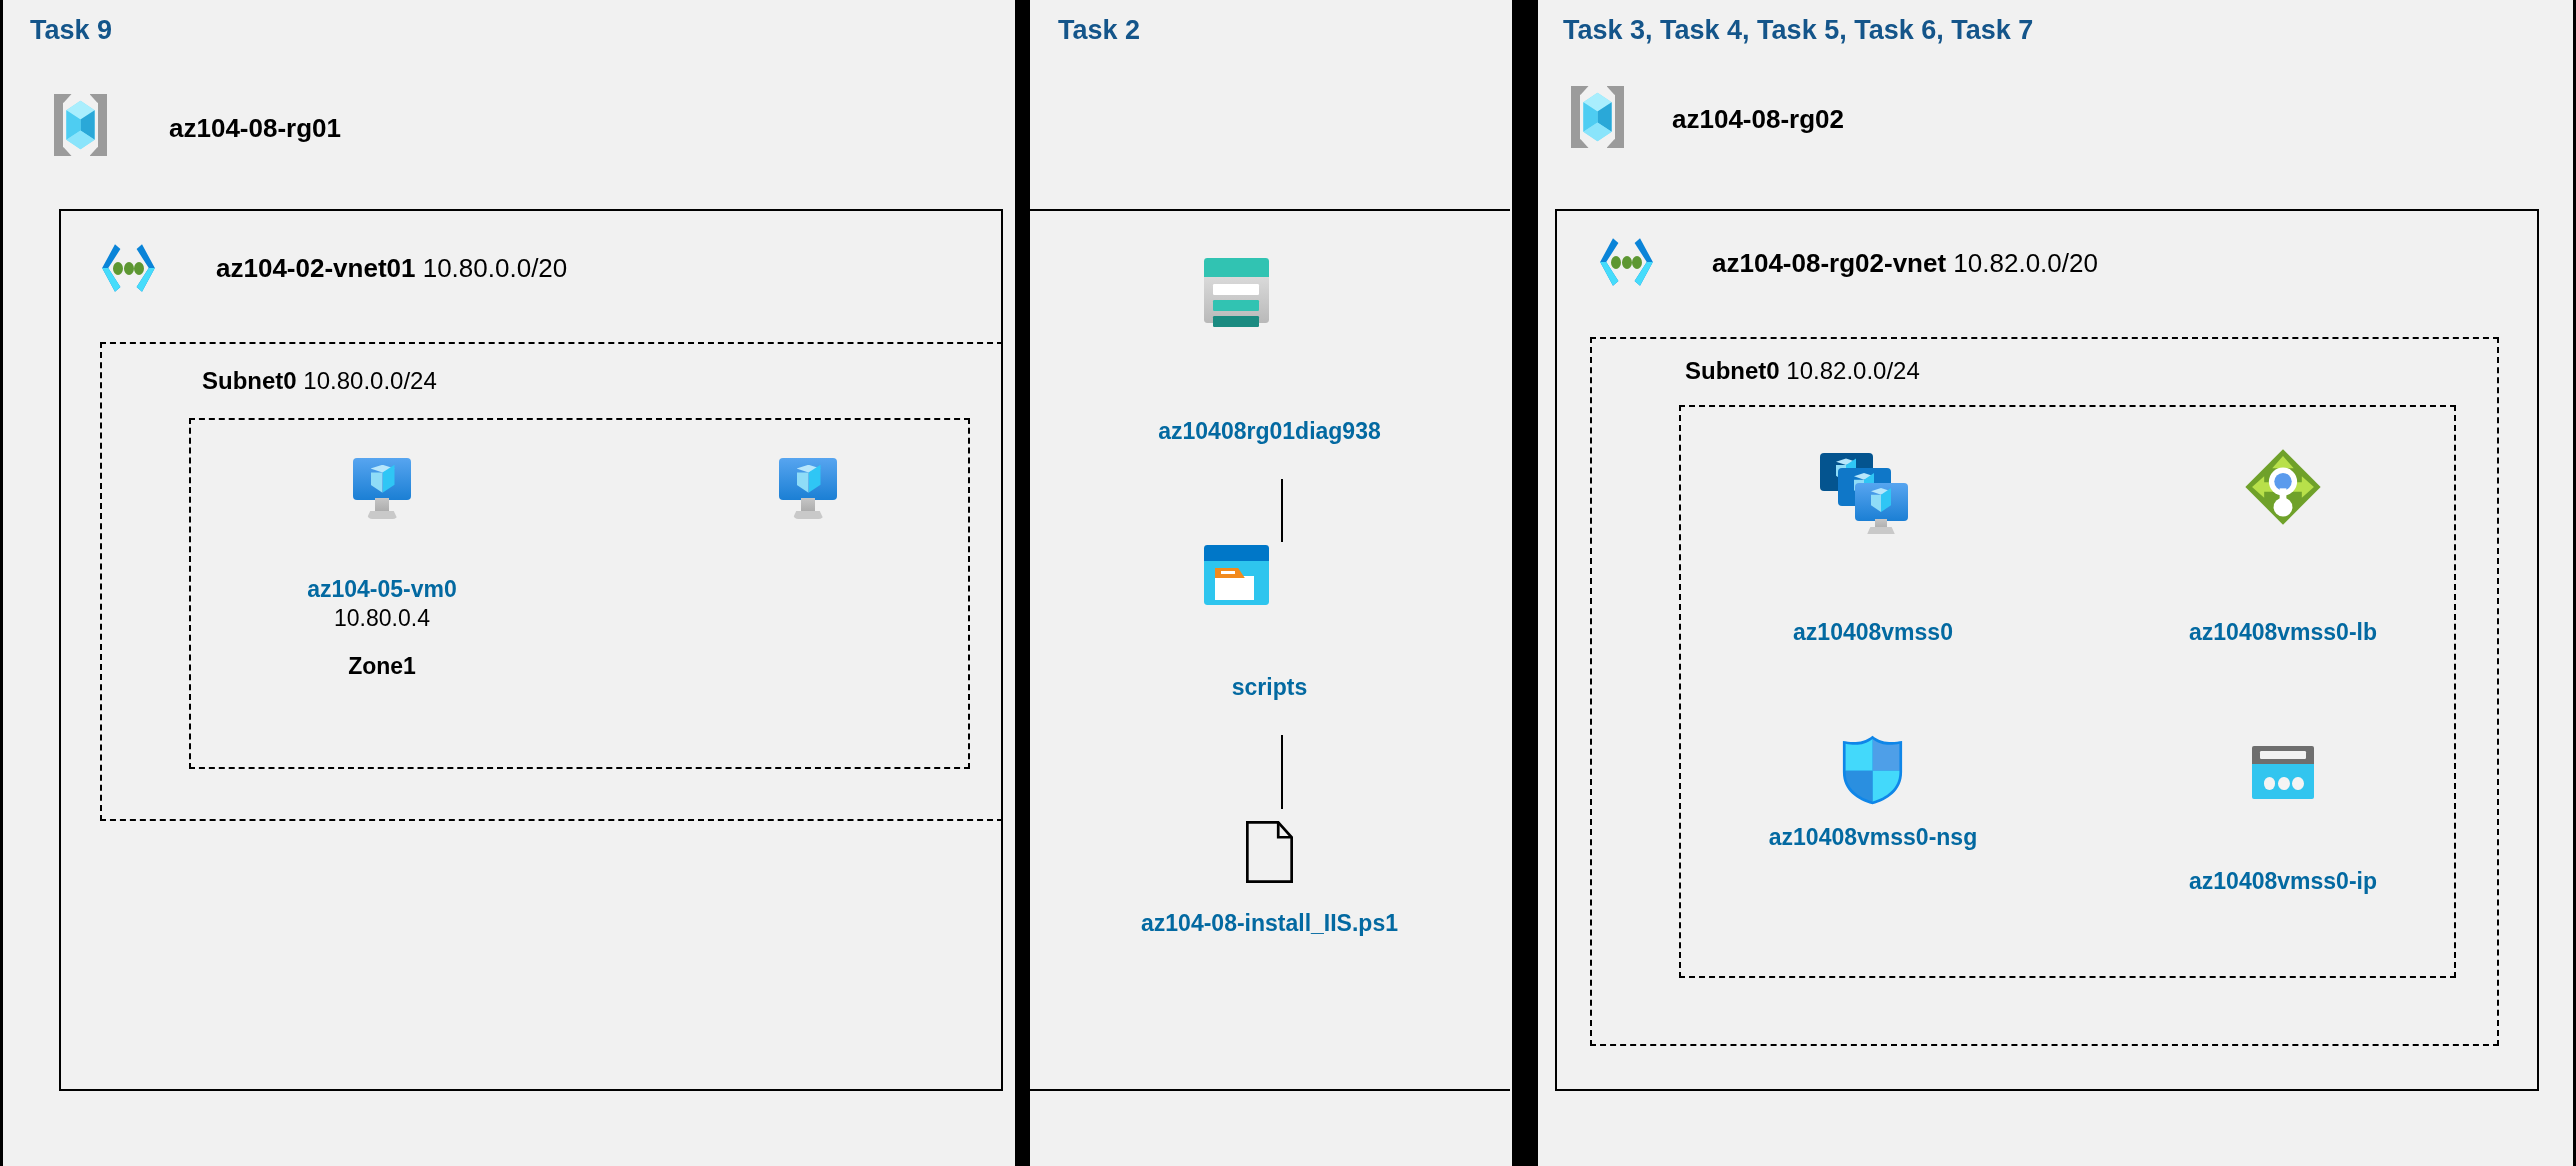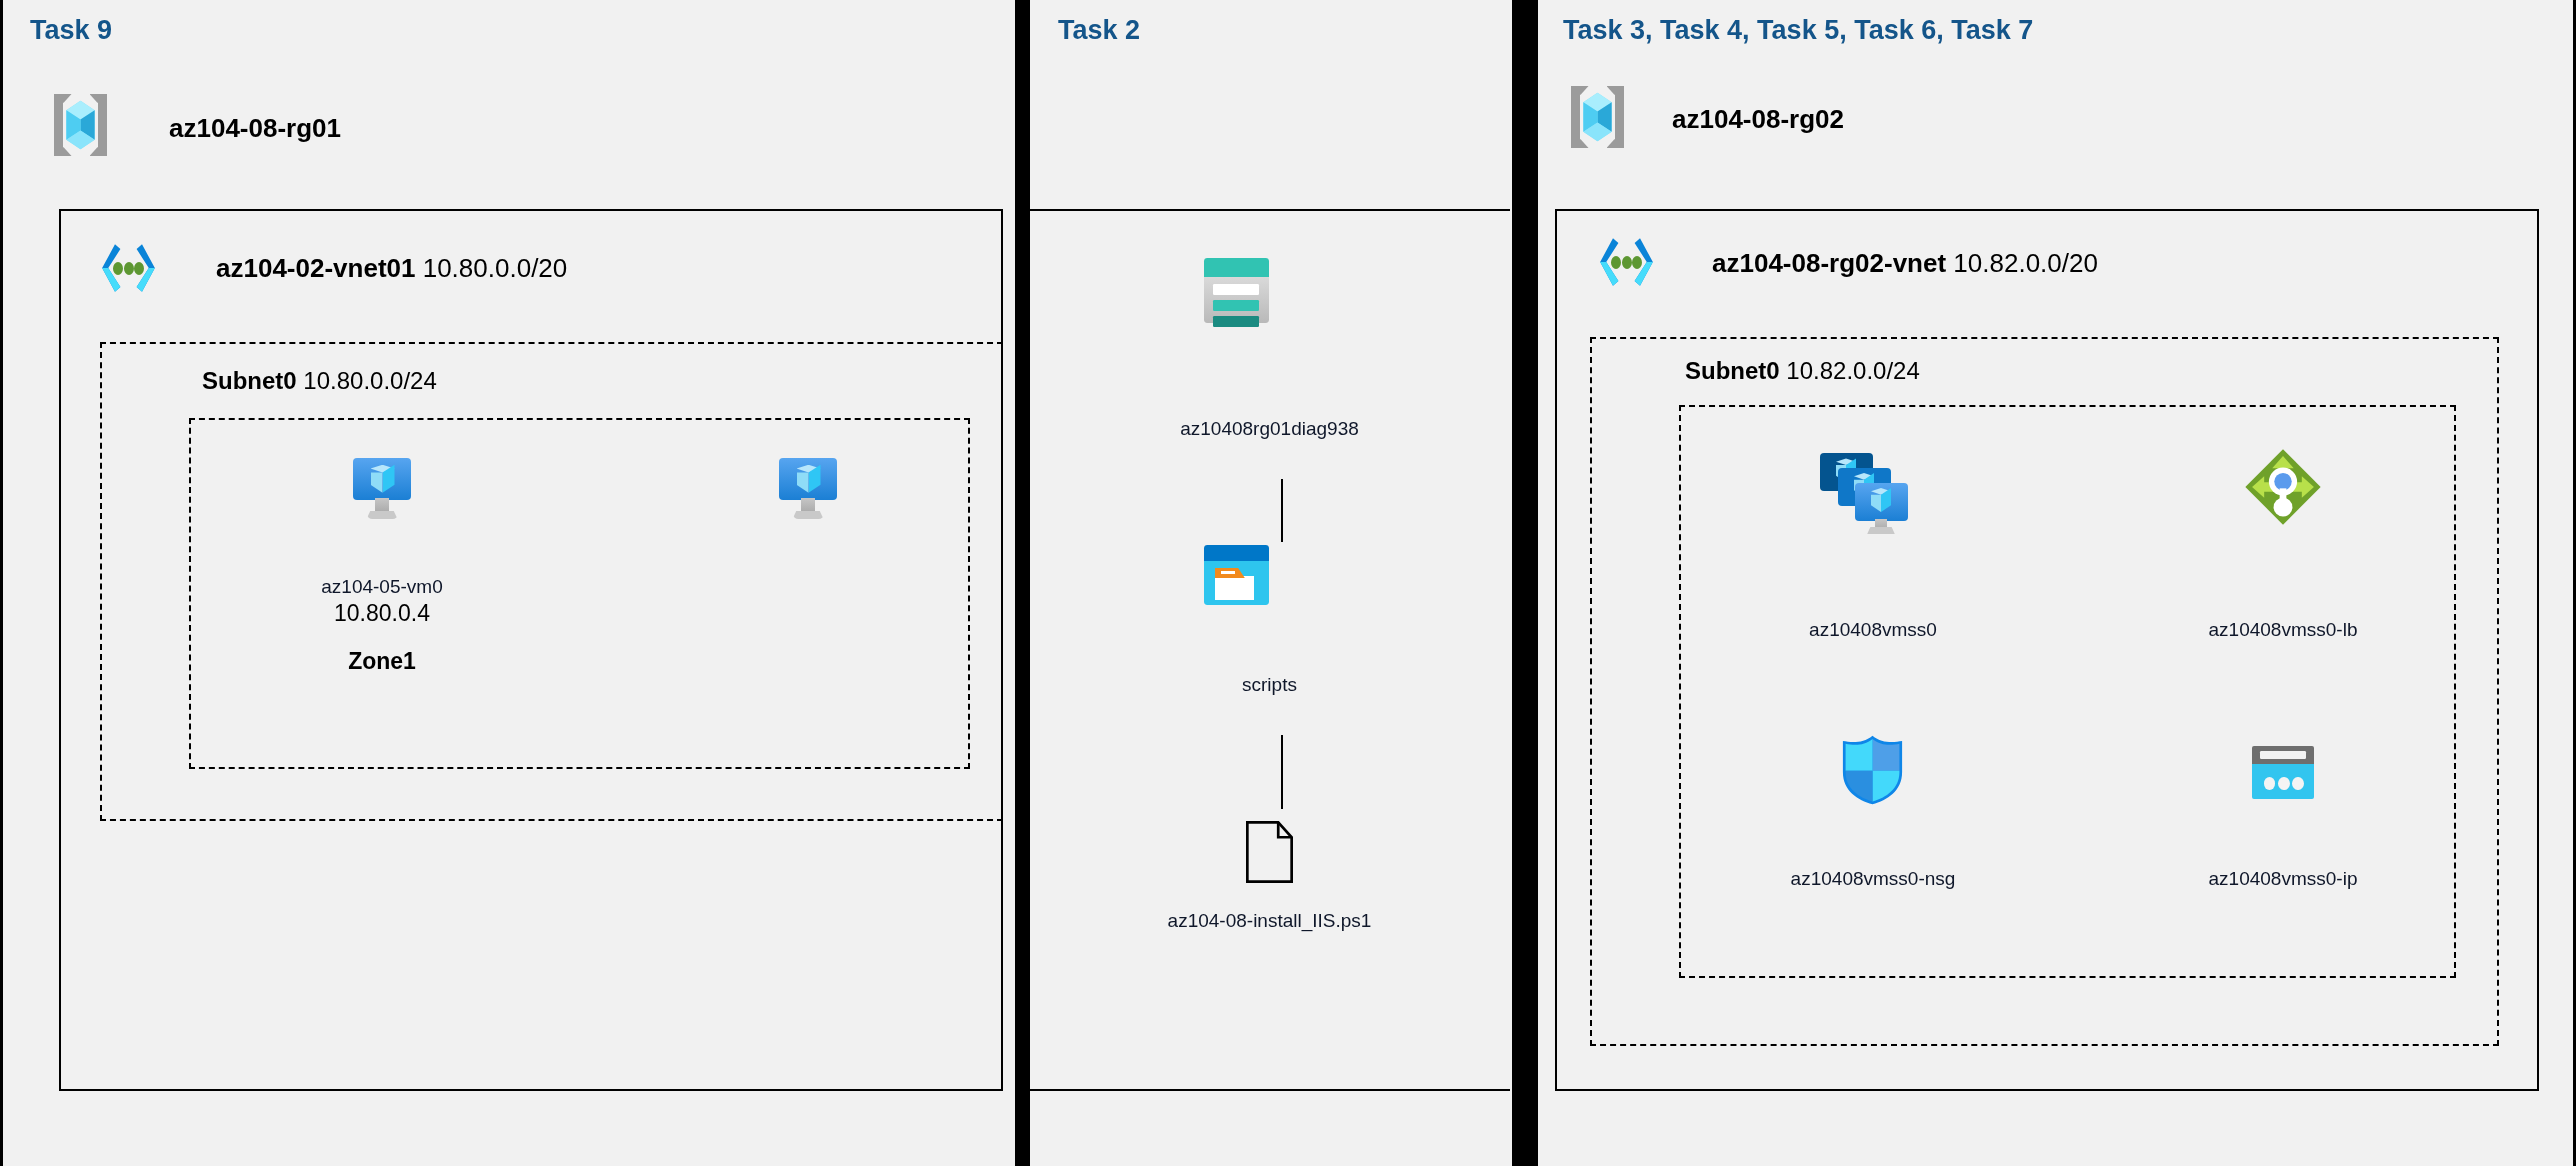--- a/index.html
+++ b/index.html
@@ -32,21 +32,21 @@
   .dash-box{position:absolute;border:2.7px dashed #000;background:transparent;box-sizing:border-box;}
 
   
   .rg-label{position:absolute;white-space:nowrap;font-size:26px;font-weight:bold;color:#000;}
   .vnet-label{position:absolute;white-space:nowrap;font-size:26px;color:#000;}
   .vnet-label b{font-weight:bold;}
   .subnet-label{position:absolute;white-space:nowrap;font-size:24px;color:#000;}
   .subnet-label b{font-weight:bold;}
 
   .node{position:absolute;text-align:center;}
-  .node .nm{font-size:19px;font-weight:normal;color:#0f172a;white-space:nowrap;line-height:1.18;}
+  .node .nm{font-size:23px;font-weight:bold;color:#0369a1;white-space:nowrap;line-height:1.18;}
   .node .ip{font-size:23px;font-weight:normal;color:#000000;white-space:nowrap;line-height:1.35;}
   .node .zone{font-size:23px;font-weight:bold;color:#000;white-space:nowrap;margin-top:19px;}
 
   .connector{position:absolute;width:2px;background:#000;}
 
   
   .icon{position:absolute;}
 
   
   .ico-rg{width:53px;height:62px;}
@@ -331,21 +331,21 @@
 
   <div class="icon ico-nsg" style="left:1840px;top:733px;">
     <svg width="65" height="74" viewBox="0 0 96 110">
       <path d="M48,4 C62,16 80,14 92,12 V58 C92,86 70,100 48,106 C26,100 4,86 4,58 V12 C16,14 34,16 48,4 Z" fill="#0f86e8"></path>
       <path d="M48,9 C61,20 77,18 88,16 V56 H48 Z" fill="#4e9fe8"></path>
       <path d="M48,9 C35,20 19,18 8,16 V56 H48 Z" fill="#43d9fb"></path>
       <path d="M48,56 H88 V58 C88,83 68,96 48,102 Z" fill="#43d9fb"></path>
       <path d="M48,56 H8 V58 C8,83 28,96 48,102 Z" fill="#2a8fe0"></path>
     </svg>
   </div>
-  <div class="node" style="left:1679px;top:868px;width:388px;">
+  <div class="node" style="left:1679px;top:824px;width:388px;">
     <div class="nm">az10408vmss0-nsg</div>
   </div>
 
   <div class="icon ico-ip" style="left:2252px;top:746px;">
     <div class="hdr"></div>
       <div class="slot"></div>
       <div class="body"></div>
     <div class="d" style="left:11.5px;"></div>
     <div class="d" style="left:26px;"></div>
     <div class="d" style="left:40px;"></div>

